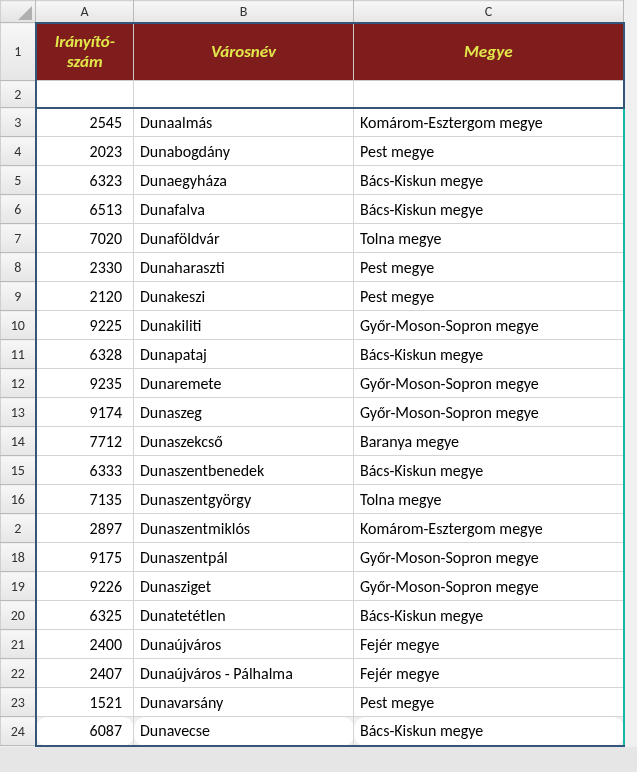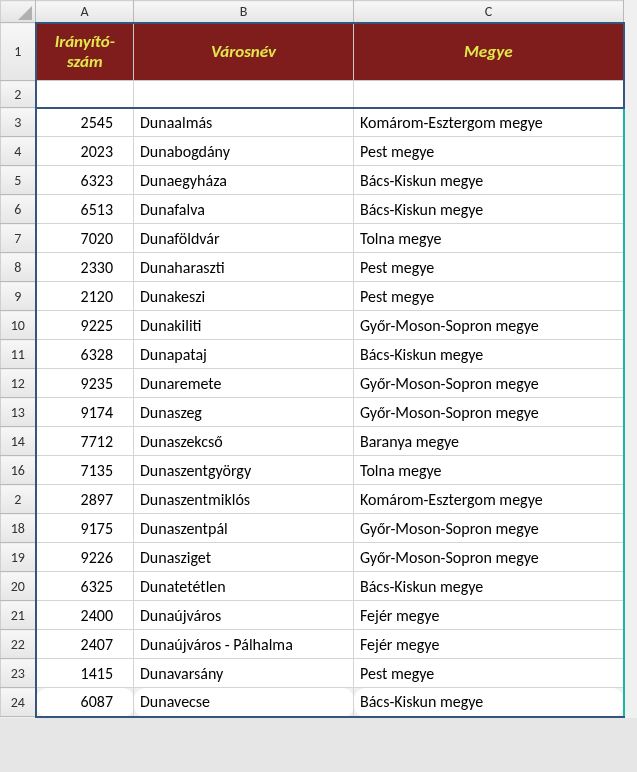--- a/index.html
+++ b/index.html
@@ -69,21 +69,21 @@
     height: 27px;
     border-bottom: 2px solid #34567a;
   }
   tr.header-row td.cell.colA { border-left: 2px solid #34567a; border-top: 2px solid #34567a; }
   tr.header-row td.cell.colB { border-top: 2px solid #34567a; }
   tr.header-row td.cell.colC { border-top: 2px solid #34567a; border-right: 2px solid #34567a; }
   tr.blank-row td.cell.colA { border-left: 2px solid #34567a; }
   tr.blank-row td.cell.colC { border-right: 2px solid #34567a; }
   tr.data-row td.cell.colA {
     text-align: right;
-    padding-right: 20px;
+    padding-right: 11px;
     border-left: 2px solid #34567a;
   }
   tr.data-row td.cell.colC { border-right: 2px solid #14b8a6; }
   tr.data-row.last td.cell { border-bottom: 2px solid #34567a; border-radius: 12px; }
   .corner svg { display:block; }
 </style>
 </head>
 <body>
 
 <div class="sheet">
@@ -182,20 +182,26 @@
           <td class="cell colB">Dunaszeg</td>
           <td class="cell colC">Győr-Moson-Sopron megye</td>
         </tr>
         <tr class="data-row">
           <td class="row-head">14</td>
           <td class="cell colA">7712</td>
           <td class="cell colB">Dunaszekcső</td>
           <td class="cell colC">Baranya megye</td>
         </tr>
         <tr class="data-row">
+          <td class="row-head">15</td>
+          <td class="cell colA">6333</td>
+          <td class="cell colB">Dunaszentbenedek</td>
+          <td class="cell colC">Bács-Kiskun megye</td>
+        </tr>
+        <tr class="data-row">
           <td class="row-head">16</td>
           <td class="cell colA">7135</td>
           <td class="cell colB">Dunaszentgyörgy</td>
           <td class="cell colC">Tolna megye</td>
         </tr>
         <tr class="data-row">
           <td class="row-head">2</td>
           <td class="cell colA">2897</td>
           <td class="cell colB">Dunaszentmiklós</td>
           <td class="cell colC">Komárom-Esztergom megye</td>
@@ -225,21 +231,21 @@
           <td class="cell colC">Fejér megye</td>
         </tr>
         <tr class="data-row">
           <td class="row-head">22</td>
           <td class="cell colA">2407</td>
           <td class="cell colB">Dunaújváros - Pálhalma</td>
           <td class="cell colC">Fejér megye</td>
         </tr>
         <tr class="data-row">
           <td class="row-head">23</td>
-          <td class="cell colA">1415</td>
+          <td class="cell colA">1521</td>
           <td class="cell colB">Dunavarsány</td>
           <td class="cell colC">Pest megye</td>
         </tr>
         <tr class="data-row last">
           <td class="row-head">24</td>
           <td class="cell colA">6087</td>
           <td class="cell colB">Dunavecse</td>
           <td class="cell colC">Bács-Kiskun megye</td>
         </tr>
       </tbody>

